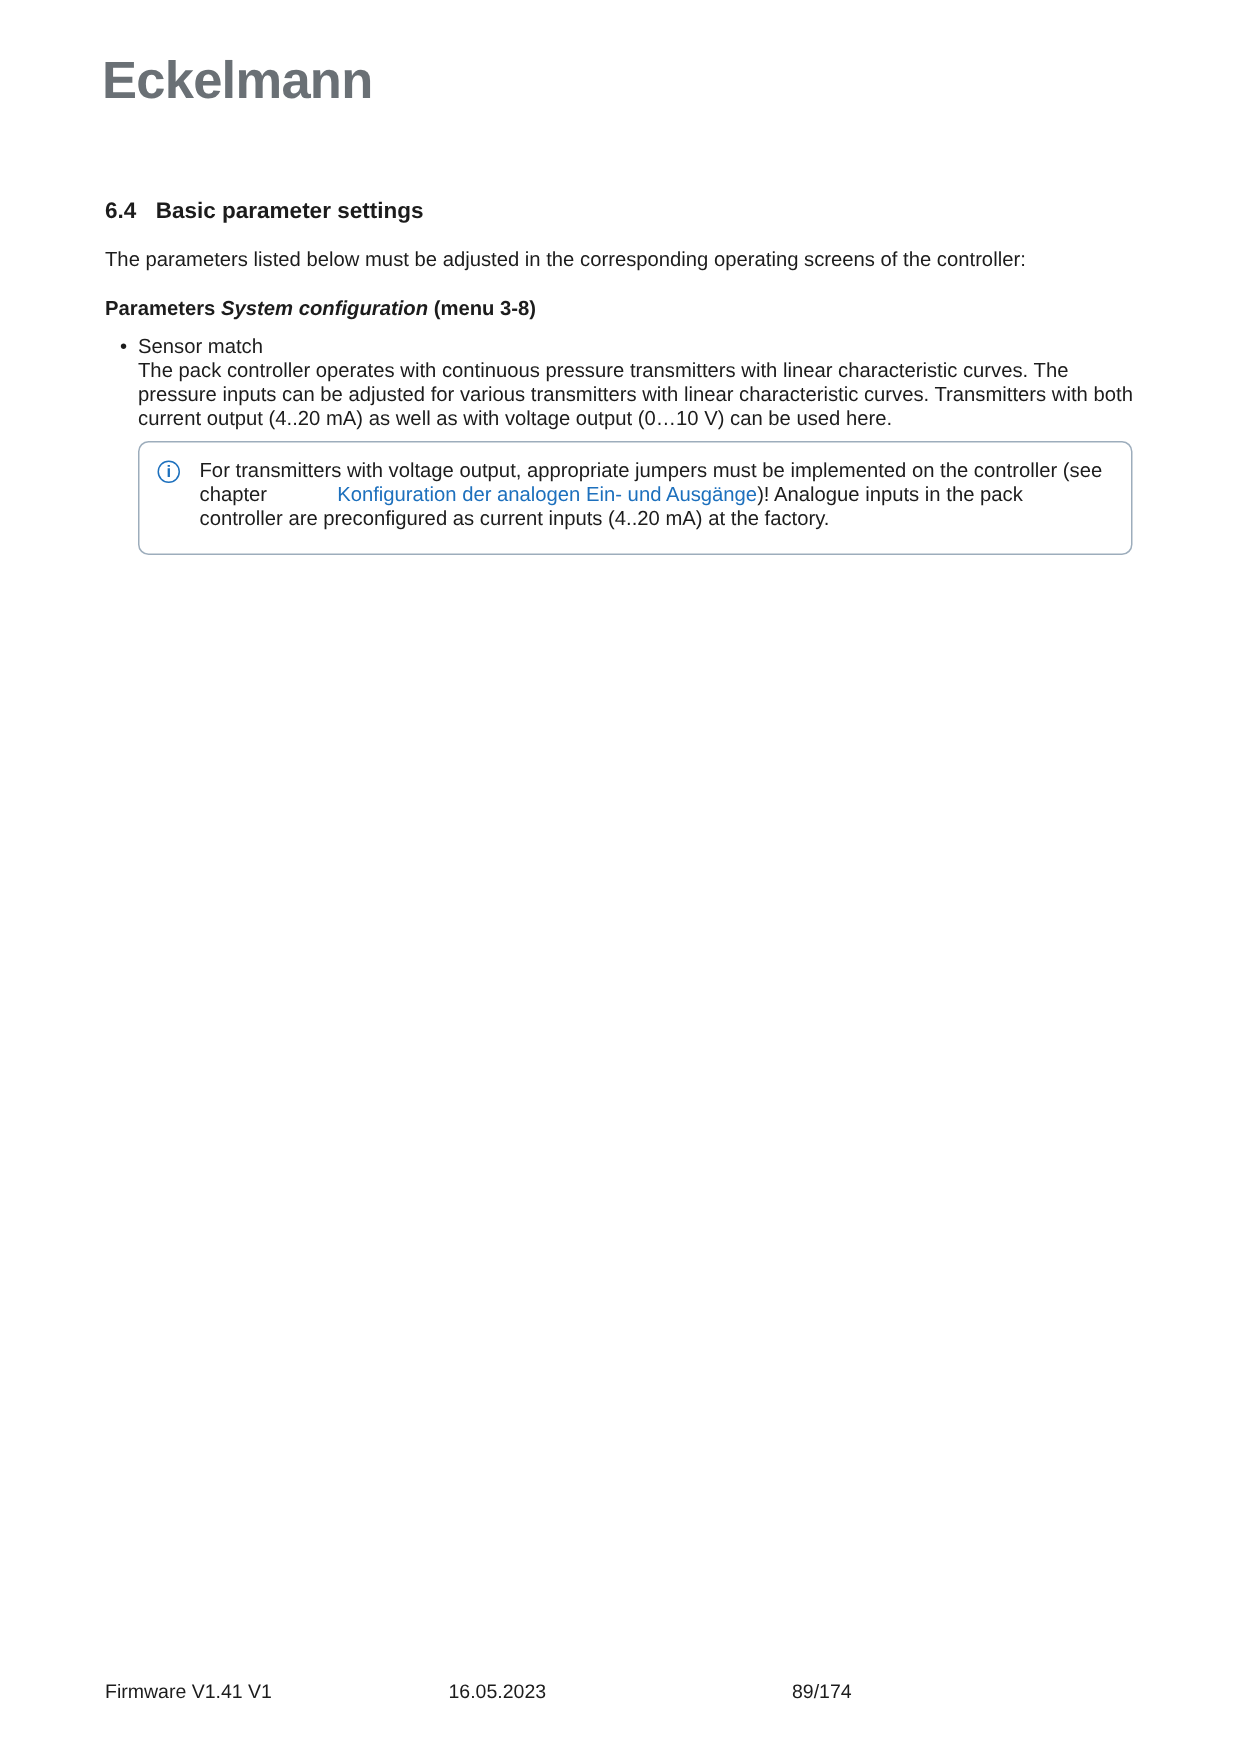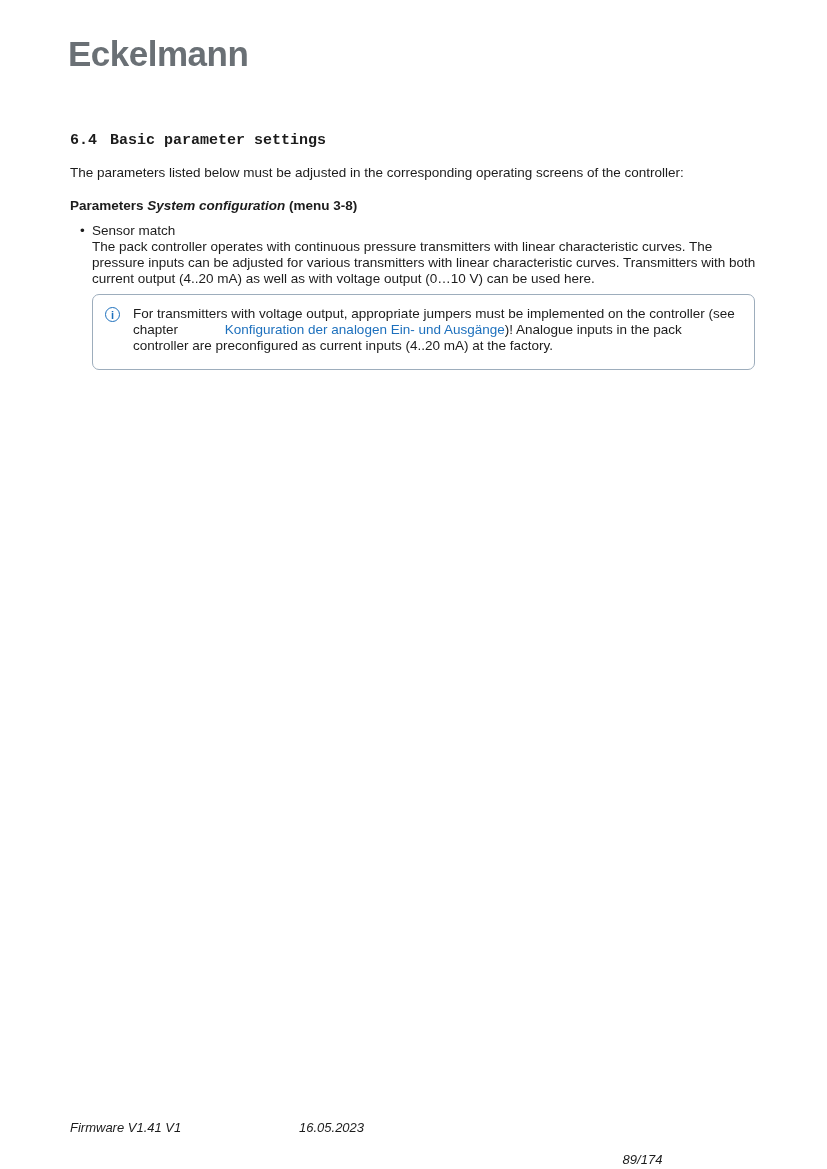--- a/index.html
+++ b/index.html
@@ -39,21 +39,20 @@
     right: 70px;
     font-size: 13.5px;
     line-height: 16px;
   }
 
   .section-heading {
     font-size: 15px;
     font-weight: bold;
     margin: 0 0 15px 0;
     line-height: 18px;
-    font-family: Liberation Mono, monospace;
   }
   .section-number { display: inline-block; margin-right: 13px; }
 
   .intro { margin: 0 0 17px 0; }
 
   .param-heading {
     font-weight: bold;
     margin: 0 0 9px 0;
   }
   .param-heading .em { font-style: italic; text-align: center; }
@@ -108,23 +107,23 @@
 
   .footer {
     position: absolute;
     left: 70px;
     right: 70px;
     top: 1120px;
     display: flex;
     font-size: 13px;
     line-height: 16px;
   }
-  .footer span { flex: 1; font-style: italic; }
+  .footer span { flex: 1; }
   .footer .f-center { text-align: left; }
-  .footer .f-right { text-align: center; margin-top: 32px; }
+  .footer .f-right { text-align: left; }
 </style>
 </head>
 <body>
 
 <div class="page">
 
   <div class="logo">Eckelmann</div>
 
   <div class="content">
 

